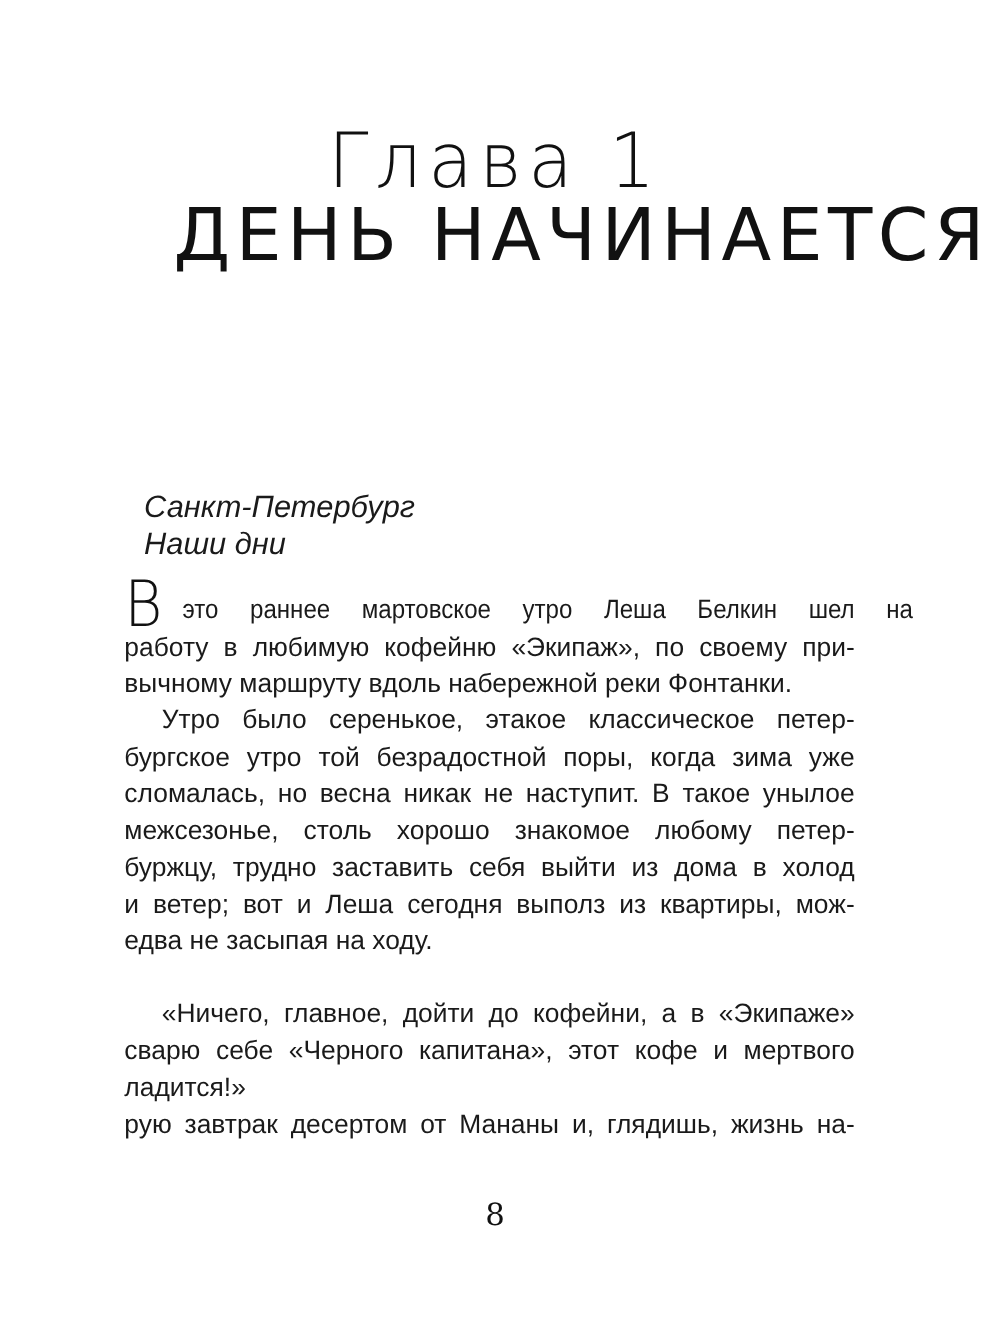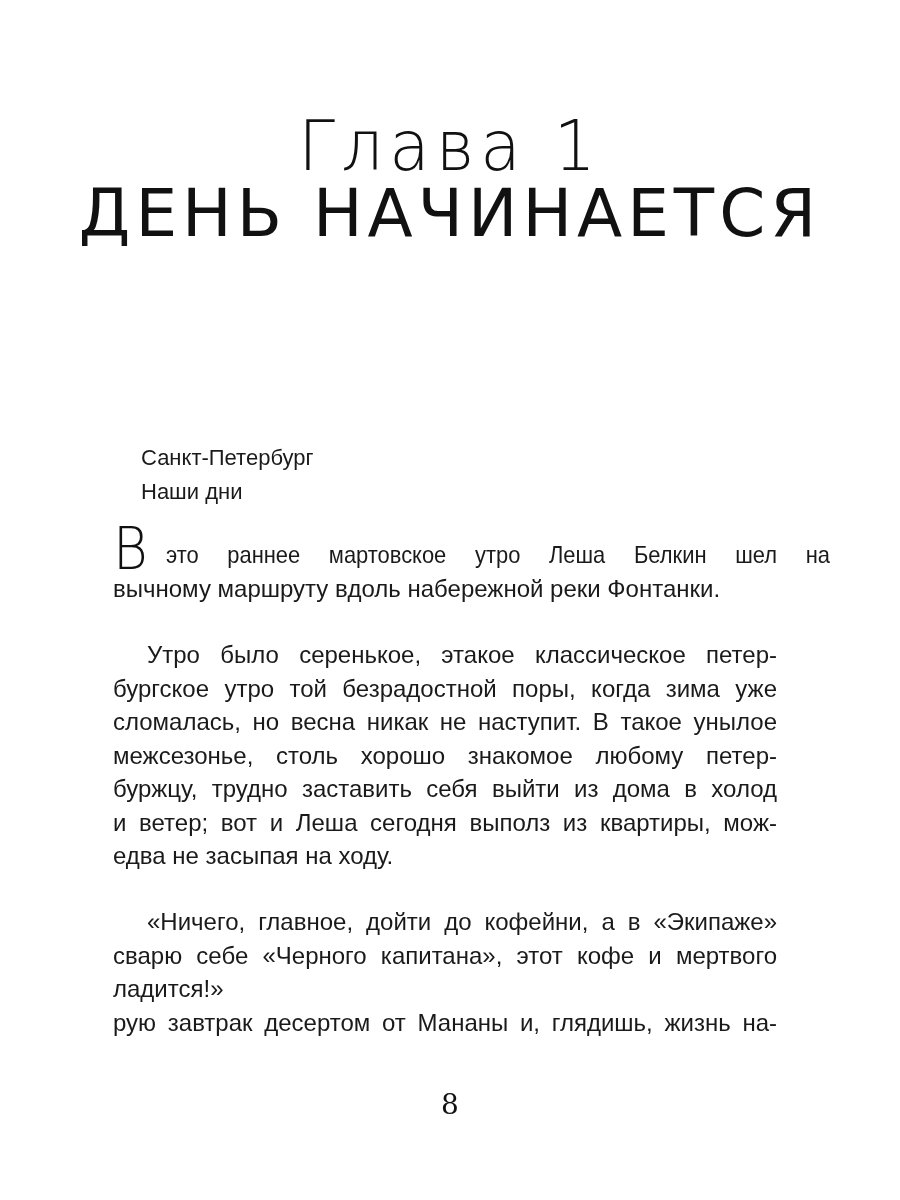--- a/index.html
+++ b/index.html
@@ -3,26 +3,26 @@
 <meta charset="utf-8">
 <style>
   html, body { margin:0; padding:0; background:#ffffff; }
   body { width:900px; height:1200px; position:relative; overflow:hidden; color:#111; }
   .chapter-num {
     position:absolute; left:0; width:900px; top:108px; text-align:center;
     font-family:"DejaVu Sans", sans-serif; font-weight:300; font-size:66px;
     letter-spacing:6px; color:#111; transform:scaleY(1.05);
   }
   .chapter-title {
-    position:absolute; left:0; width:900px; top:175px; text-align:center;
+    position:absolute; left:0; width:900px; top:175px; text-align:right;
     font-family:"DejaVu Sans", sans-serif; font-size:66px; letter-spacing:5px;
     color:#111; font-weight:400;
   }
   .body-text { position:absolute; left:113px; width:664px; font-family:"Liberation Sans", sans-serif; font-size:24px; color:#1a1a1a; }
-  .place { position:absolute; left:141px; font-family:"Liberation Sans", sans-serif; font-size:22px; color:#1a1a1a; }
+  .place { position:absolute; left:131px; font-family:"Liberation Sans", sans-serif; font-style:italic; font-size:28px; color:#1a1a1a; }
   .line { height:33.5px; line-height:33.5px; white-space:nowrap; text-align:justify; text-align-last:justify; transform-origin:left; }
   .line.last { text-align-last:left; }
   .indent { padding-left:34px; }
   .dropcap-line { position:relative; padding-left:58px; }
   .dropcap {
     position:absolute; left:0; top:-18px; font-family:"DejaVu Sans", sans-serif;
     font-size:58px; line-height:58px; font-weight:300; color:#111;
   }
   .page-number {
     position:absolute; left:0; width:900px; top:1088px; text-align:center;
@@ -37,20 +37,21 @@
   <div class="chapter-title">ДЕНЬ НАЧИНАЕТСЯ</div>
 
   <div class="place" style="top:445px;">Санкт-Петербург</div>
   <div class="place" style="top:479px;">Наши дни</div>
 
   <div class="body-text" style="top:538px;">
     <div class="line dropcap-line" style="transform: scaleX(0.912651); width: 727.551px;">
       <span class="dropcap">В</span>
       <span>это раннее мартовское утро Леша Белкин шел на</span>
     </div>
+    <div class="line">работу в любимую кофейню «Экипаж», по своему при-</div>
     <div class="line last">вычному маршруту вдоль набережной реки Фонтанки.</div>
   </div>
 
   <div class="body-text" style="top:638px;">
     <div class="line indent">Утро было серенькое, этакое классическое петер-</div>
     <div class="line">бургское утро той безрадостной поры, когда зима уже</div>
     <div class="line">сломалась, но весна никак не наступит. В такое унылое</div>
     <div class="line">межсезонье, столь хорошо знакомое любому петер-</div>
     <div class="line">буржцу, трудно заставить себя выйти из дома в холод</div>
     <div class="line">и ветер; вот и Леша сегодня выполз из квартиры, мож-</div>

